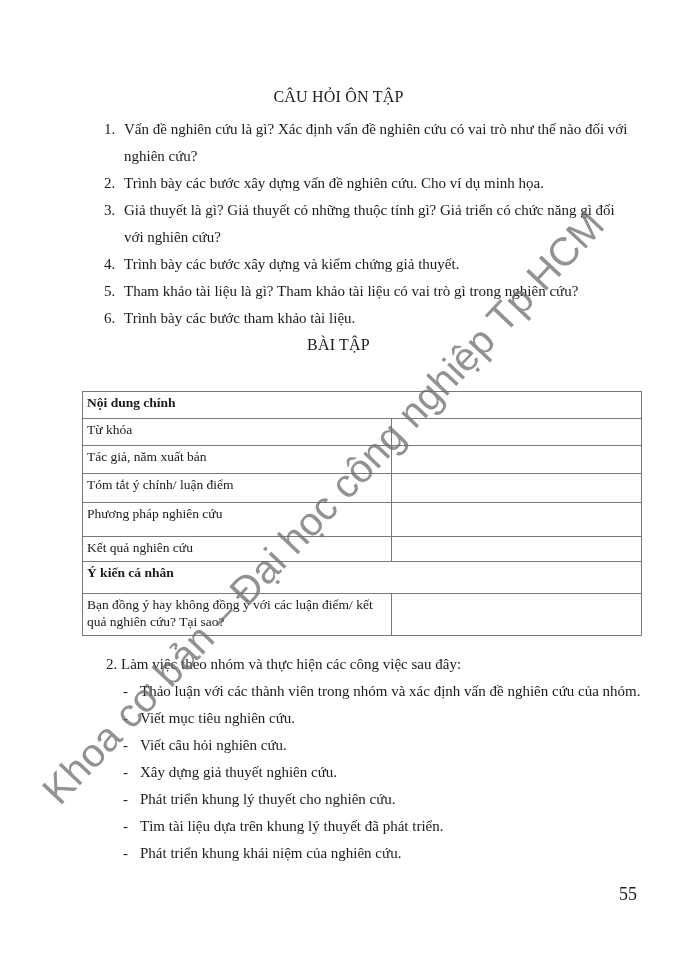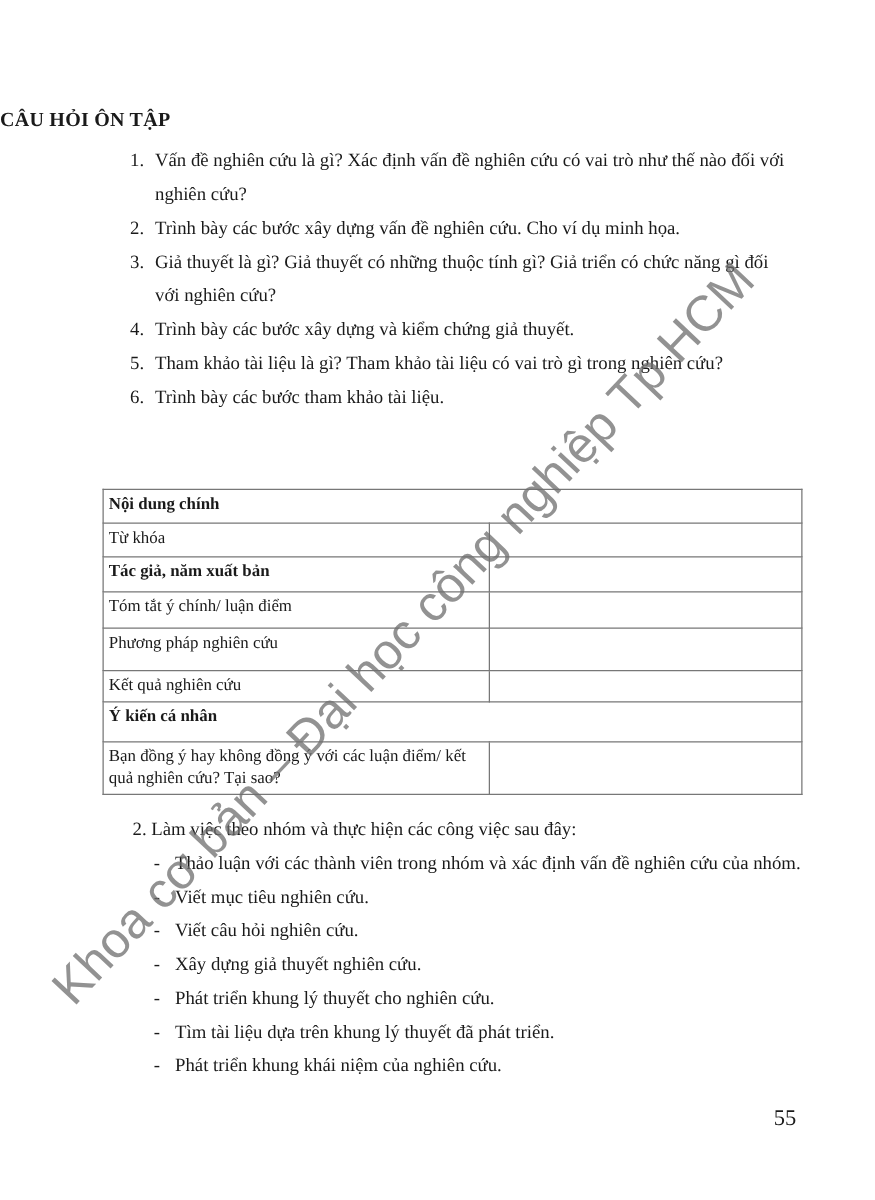--- a/index.html
+++ b/index.html
@@ -4,22 +4,22 @@
   <style>
     html, body { margin: 0; padding: 0; }
     body {
       width: 700px; height: 960px; position: relative; overflow: hidden;
       background: #ffffff; color: #1a1a1a;
       font-family: "Liberation Serif", "DejaVu Serif", serif;
       font-size: 15px;
     }
     .page { position: absolute; left: 0; top: 0; width: 700px; height: 960px; }
     .title {
-      position: absolute; left: 0; width: 677px; 
-      font-weight: bold; font-size: 16px; letter-spacing: 0.2px;
+      position: absolute; left: 0; width: 677px; text-align: center;
+      font-weight: normal; font-size: 16px; letter-spacing: 0.2px;
     }
     .qlist { position: absolute; left: 104px; top: 116px; width: 540px; }
     .qitem { position: relative; padding-left: 20px; line-height: 27px; }
     .qnum { position: absolute; left: 0; top: 0; }
     .ex-intro { position: absolute; left: 106px; top: 360px; line-height: 27px; }
     table.info {
       position: absolute; left: 82px; top: 391px; width: 560px;
       border-collapse: collapse; font-size: 13.5px;
     }
     table.info td {
@@ -71,32 +71,33 @@
     <div class="qitem">
       <span class="qnum">5.</span>
       <div>Tham khảo tài liệu là gì? Tham khảo tài liệu có vai trò gì trong nghiên cứu?</div>
     </div>
     <div class="qitem">
       <span class="qnum">6.</span>
       <div>Trình bày các bước tham khảo tài liệu.</div>
     </div>
   </div>
 
+  <div class="title" style="top:336px;">BÀI TẬP</div>
 
 
   <table class="info">
     <tbody>
         <tr style="height:27px;">
       <td colspan="2" class="head">Nội dung chính</td>
     </tr>
     <tr style="height:27px;">
       <td class="label">Từ khóa</td>
       <td></td>
     </tr>
-    <tr style="height:28px;font-weight:bold;">
+    <tr style="height:28px;">
       <td class="label">Tác giả, năm xuất bản</td>
       <td></td>
     </tr>
     <tr style="height:29px;">
       <td class="label">Tóm tắt ý chính/ luận điểm</td>
       <td></td>
     </tr>
     <tr style="height:34px;">
       <td class="label">Phương pháp nghiên cứu</td>
       <td></td>

